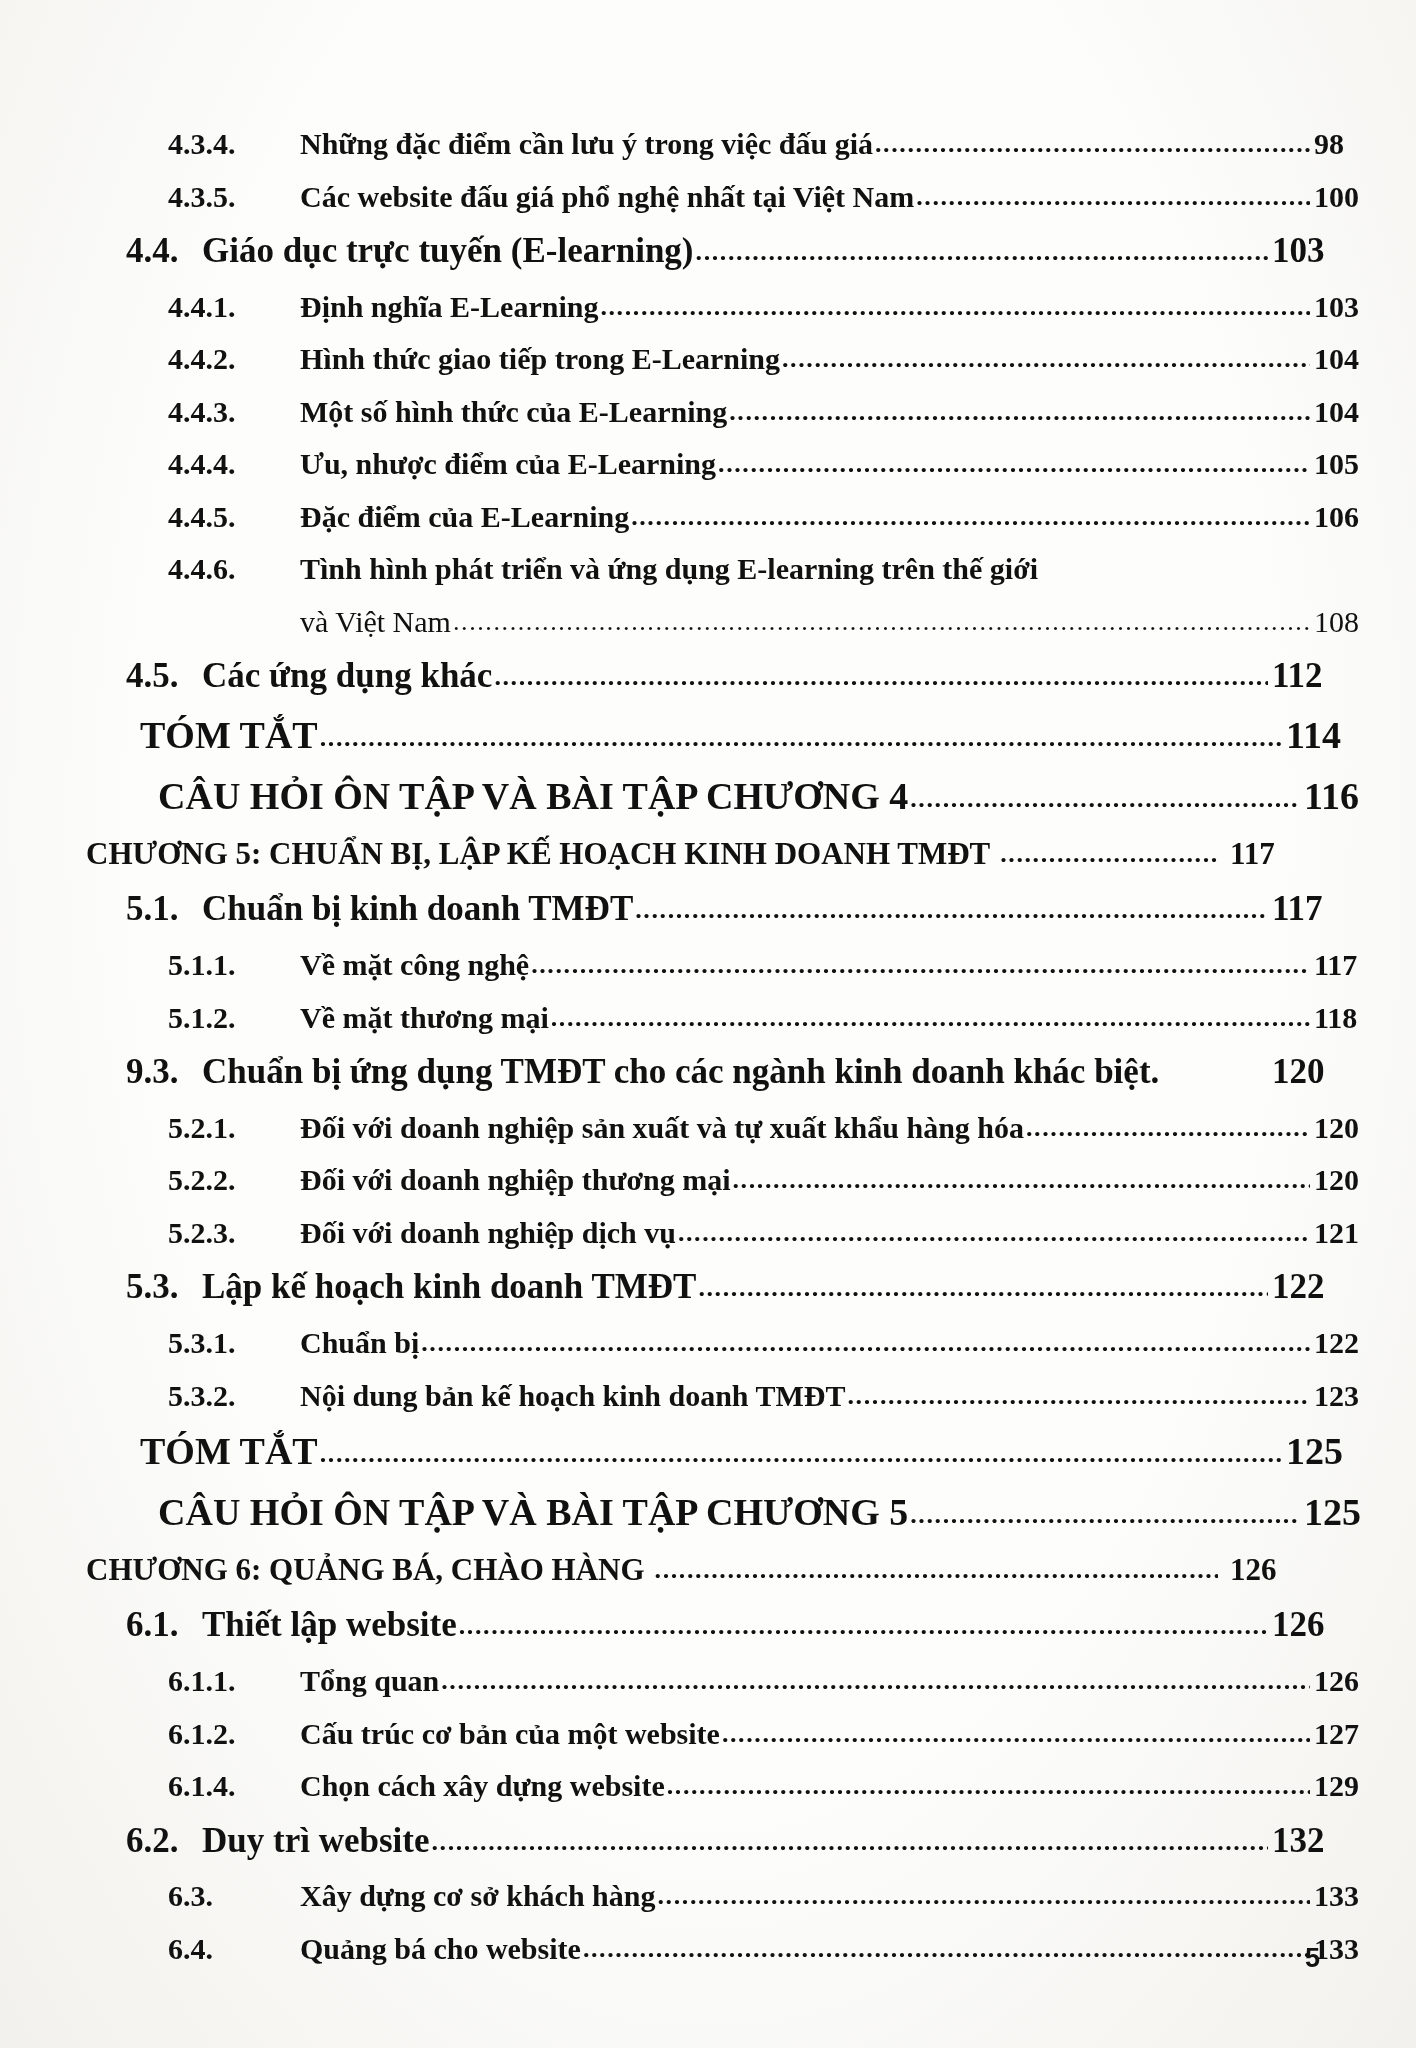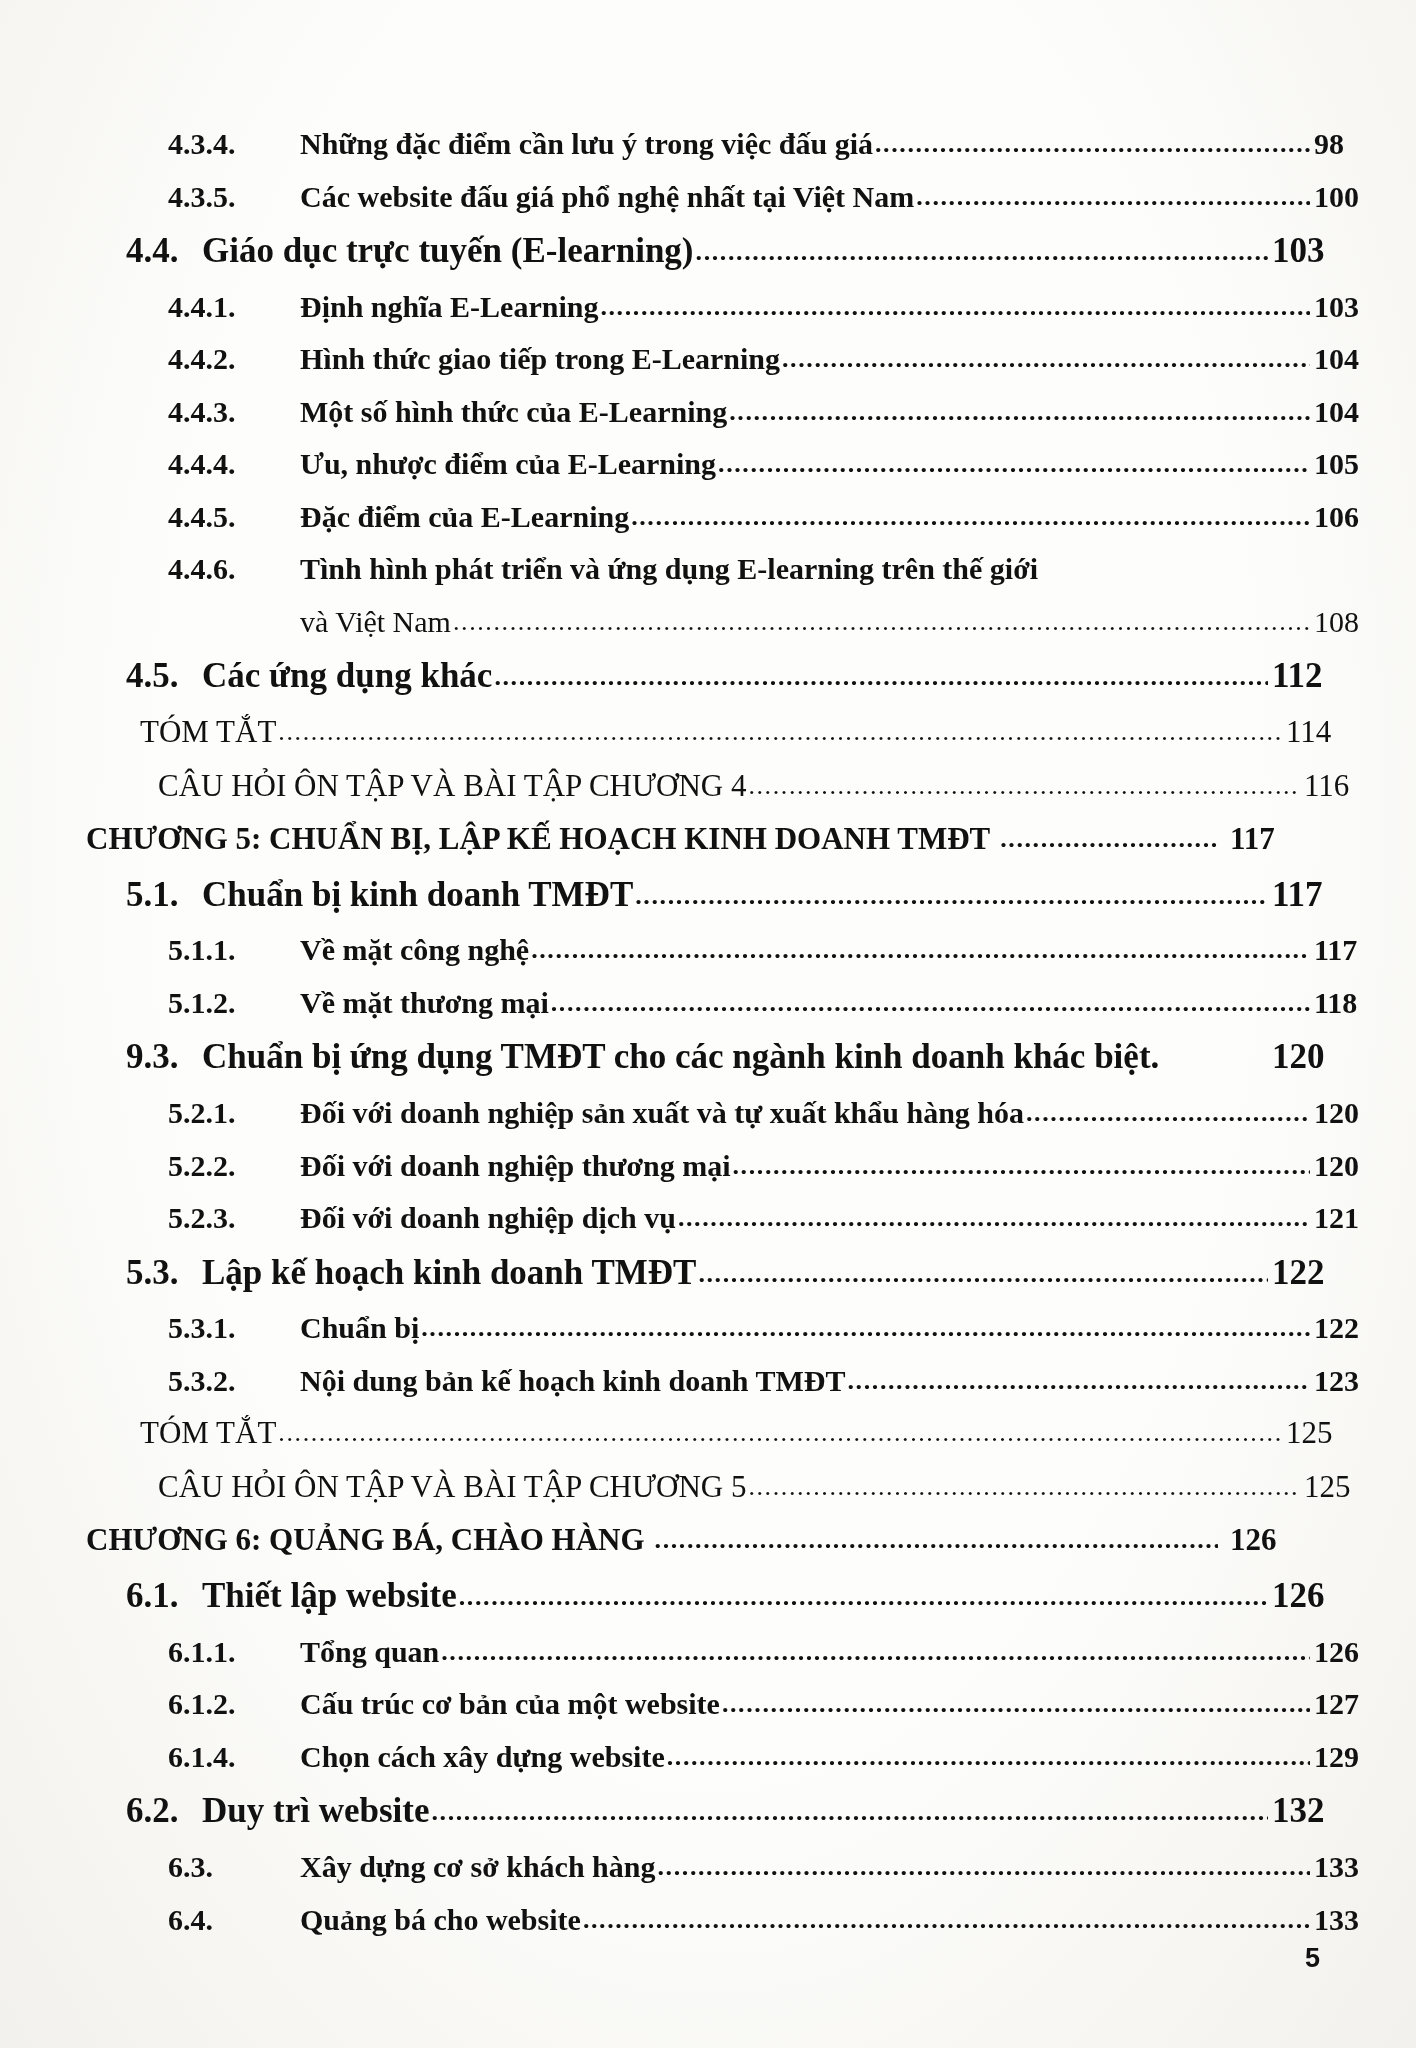--- a/index.html
+++ b/index.html
@@ -86,22 +86,22 @@
     font-size: 35px;
     font-weight: 700;
     margin-bottom: 21px;
   }
   .lvl2 .num { width: 76px; }
   .lvl2 .pg { width: 76px; }
 
   
   .lvlhead {
     margin-left: 62px;
-    font-size: 31px;
-    font-weight: 400;
+    font-size: 38px;
+    font-weight: 700;
     margin-bottom: 21px;
   }
   .lvlhead .num { width: 0; }
   .lvlhead .pg { width: 76px; }
 
   .lvlhead.deeper { margin-left: 80px; }
 
   
   .lvl1 {
     margin-left: 0px;

